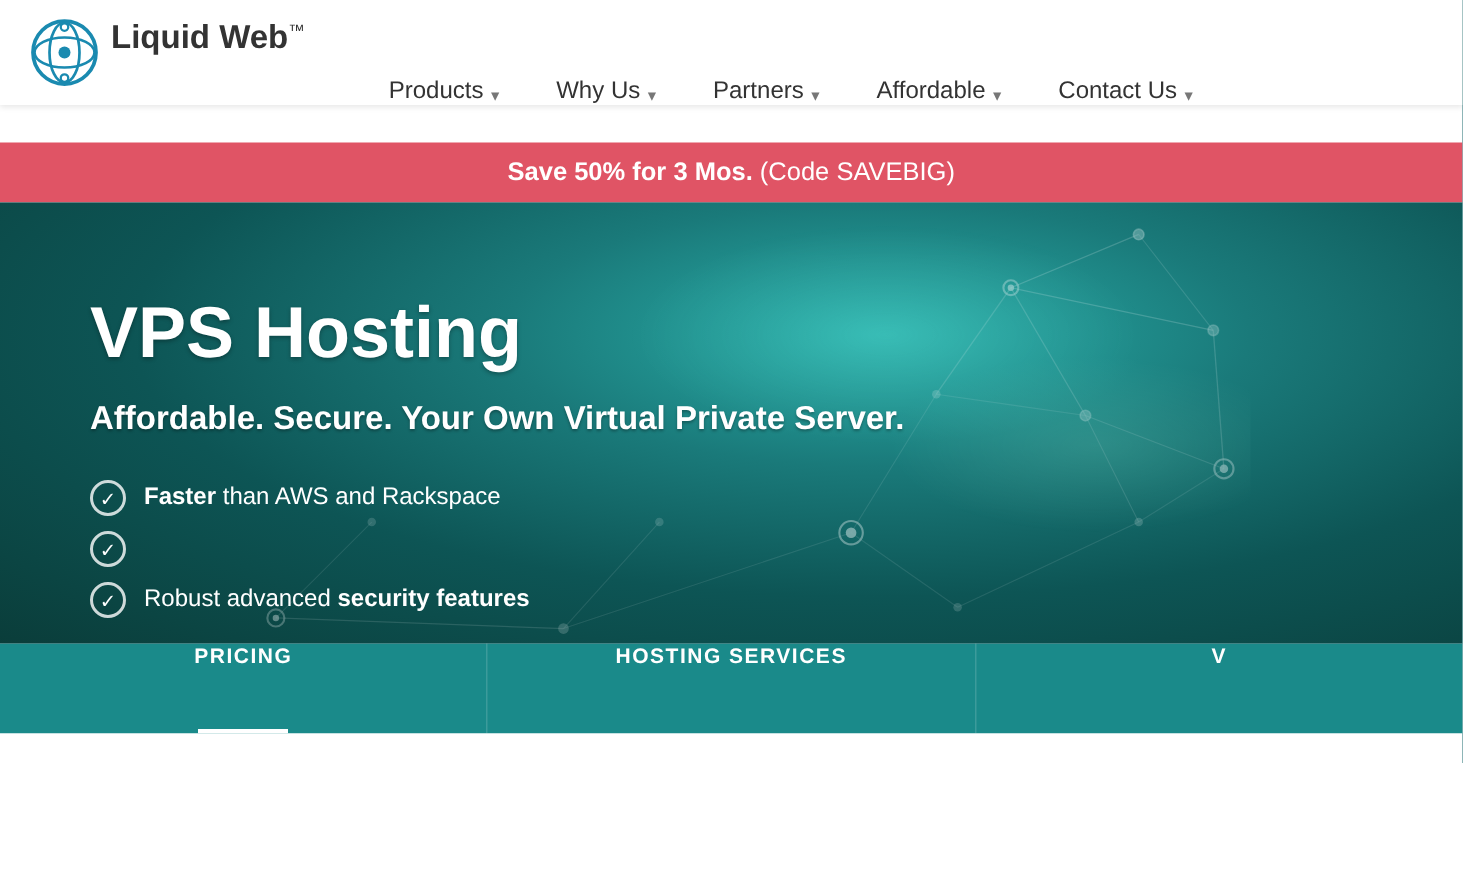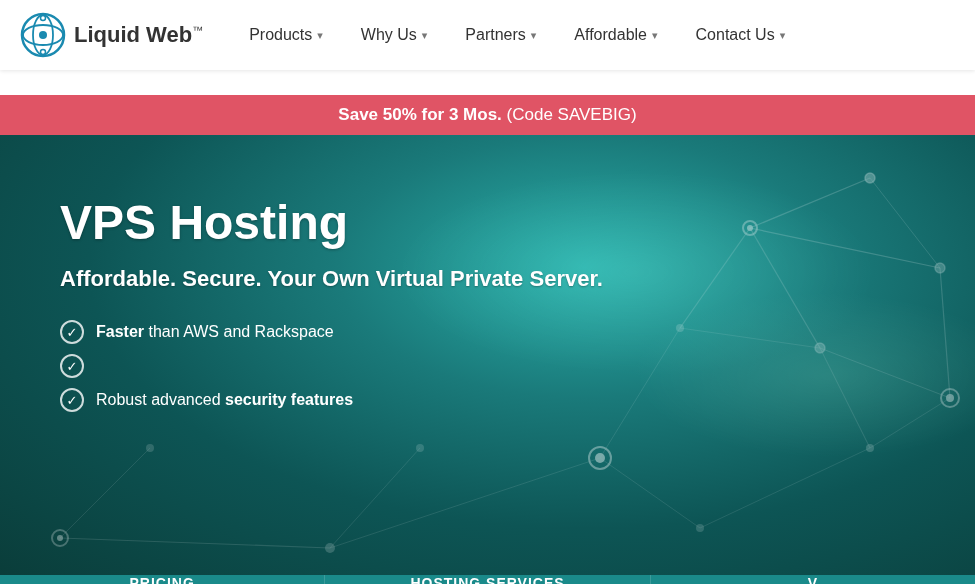--- a/index.html
+++ b/index.html
@@ -11,22 +11,21 @@
       align-items: center;
       height: 70px;
       background: #fff;
       padding: 0 20px;
       box-shadow: 0 1px 4px rgba(0,0,0,0.1);
       position: relative;
       z-index: 10;
     }
     .logo-area {
       display: flex;
-      align-items: center;
-      margin-right: 30px;
+      margin-right: 40px;
     }
     .logo-icon {
       width: 46px;
       height: 46px;
       margin-right: 8px;
     }
     .logo-text {
       font-size: 22px;
       font-weight: 700;
       color: #333;
@@ -37,21 +36,21 @@
       font-weight: 400;
     }
     .nav-links {
       display: flex;
       align-items: center;
       gap: 6px;
       flex: 1;
     }
     .nav-item {
       display: flex;
-      align-items: center;
+      align-items: flex-end;
       padding: 0 16px;
       height: 70px;
       cursor: pointer;
       font-size: 16px;
       color: #333;
       font-weight: 500;
       white-space: nowrap;
       text-decoration: none;
     }
     .nav-chevron {
@@ -69,21 +68,21 @@
       color: #fff;
       font-size: 17px;
       font-weight: 400;
       margin-top: 25px;
     }
     .promo-banner strong { font-weight: 700; }
 
     
     .hero {
       position: relative;
-      height: 440px;
+      height: 294px;
       overflow: hidden;
       background: #1a6b6e;
     }
     .hero-bg {
       position: absolute;
       inset: 0;
       background: radial-gradient(ellipse at 60% 30%, #2aafaa 0%, #1a7a7a 30%, #0d5555 60%, #0a3d3a 100%);
     }
     
     .hero-network {

